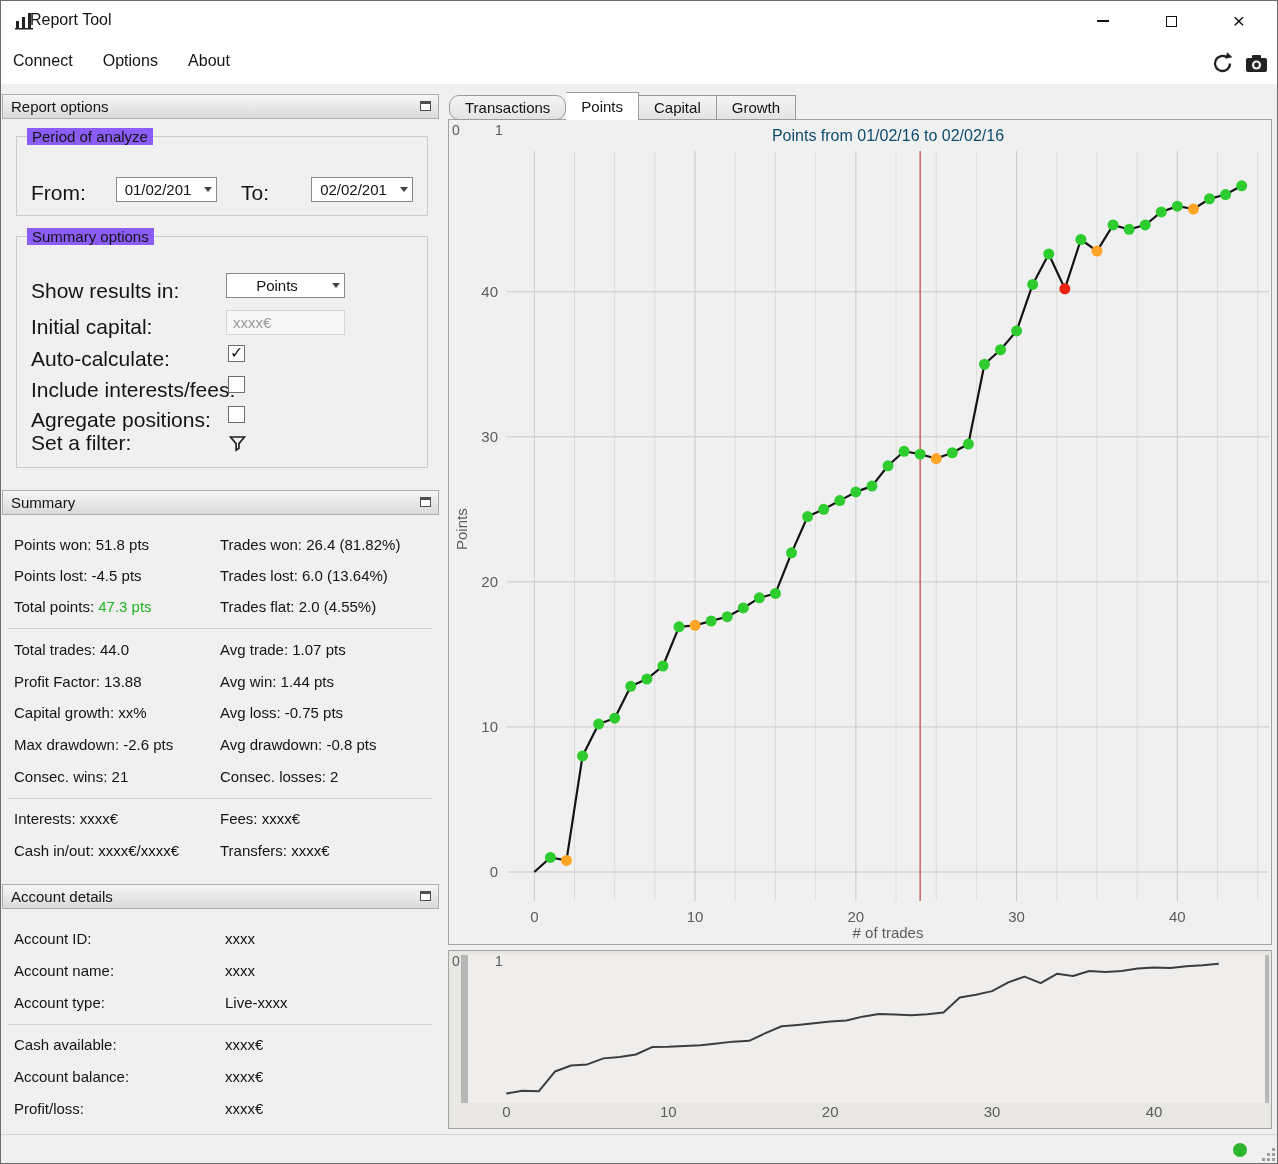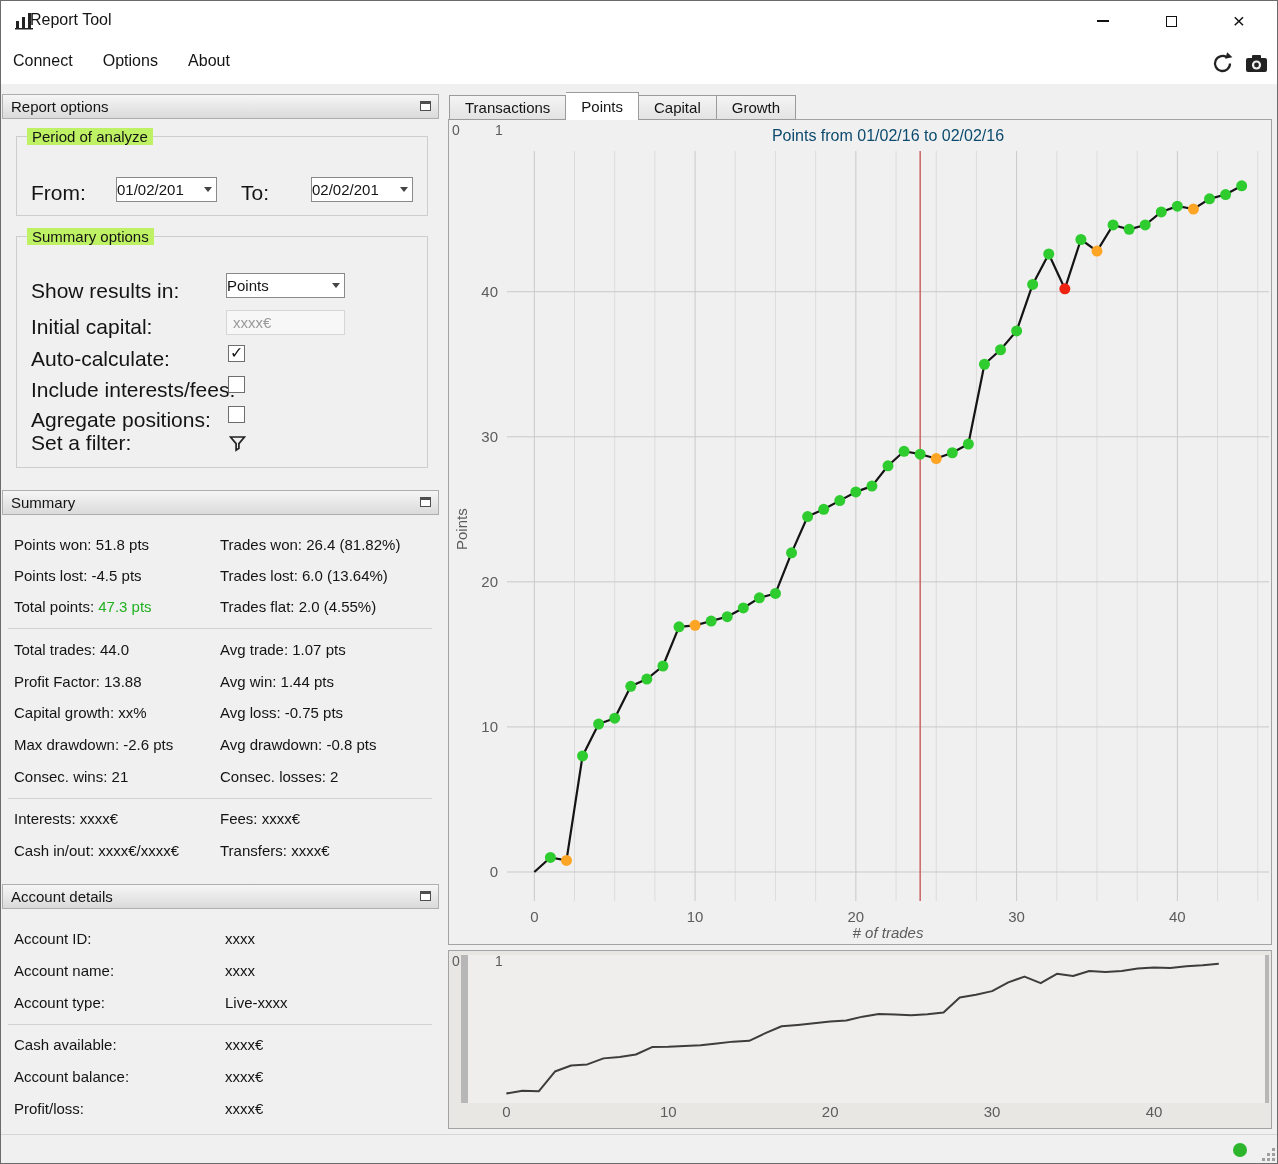--- a/index.html
+++ b/index.html
@@ -23,26 +23,26 @@
   .menu-icons { position:absolute; right:10px; top:9px; display:flex; gap:10px; align-items:center; }
   .menu-icons svg { display:block; }
 
   
   .panel-header { position:absolute; left:2px; width:437px; height:25px;
       background:linear-gradient(#f6f6f6,#dadada); border:1px solid #aeaeae;
       line-height:23px; padding-left:8px; font-size:15px; }
   .float-btn { position:absolute; right:7px; top:6px; width:11px; height:10px;
       border:1px solid #4e4e4e; border-top:3px solid #4e4e4e; background:#fff; }
   .groupbox { position:absolute; border:1px solid #cdcdcd; }
-  .groupbox .legend { position:absolute; top:-9px; left:10px; background:#bef264; padding:0 5px; font-size:15px; }
+  .groupbox .legend { position:absolute; top:-9px; left:10px; background:#8b5cf6; padding:0 5px; font-size:15px; }
   .fieldlabel { position:absolute; font-size:21px; white-space:nowrap; }
 
   .combo { position:absolute; background:#fff; border:1px solid #8a8a8a; height:25px;
       display:flex; align-items:center; overflow:hidden; font-size:15px; }
-  .combo .val { white-space:nowrap; flex:1; }
+  .combo .val { white-space:nowrap; flex:1;text-align:center; }
   .combo .chev-zone { width:17px; height:100%; display:flex; align-items:center; justify-content:center; flex:none; }
   .chev { width:0; height:0; border-left:4px solid transparent; border-right:4px solid transparent; border-top:5px solid #444; }
 
   .capital-input { position:absolute; height:25px; width:119px; border:1px solid #d6d6d6;
       background:#f7f7f7; color:#9a9a9a; padding-left:6px; font-family:"Liberation Sans",sans-serif; font-size:15px; }
   .capital-input::placeholder { color:#9a9a9a; }
 
   .checkbox { position:absolute; width:17px; height:17px; background:#fff; border:1px solid #6e6e6e; }
   .checkbox.checked::after { content:"✓"; position:absolute; left:1px; top:-3px; font-size:16px; color:#111; }
 
@@ -50,30 +50,30 @@
   .sumrow .r { position:absolute; left:206px; }
   .green-val { color:#22b122; }
   .hdiv { position:absolute; left:8px; width:424px; height:1px; background:#d2d2d2; }
   .acctrow { position:absolute; left:14px; width:424px; white-space:nowrap; }
   .acctrow .v { position:absolute; left:211px; }
 
   
   #tabbar { position:absolute; left:449px; top:92px; height:28px; display:flex; align-items:flex-end; z-index:5; }
   .tab { height:25px; line-height:24px; padding:0 15px; font-size:15px;
       background:linear-gradient(#f4f4f4,#e3e3e3); border:1px solid #9b9b9b; border-left:none; }
-  .tab:first-child { border-left:1px solid #9b9b9b; }
+  .tab:first-child { border-left:1px solid #9b9b9b;border-radius:10px; }
   .tab.active { height:28px; line-height:27px; background:#fff; border-bottom:none; position:relative; z-index:6; }
 
   
   #chart-main { position:absolute; left:448px; top:119px; width:824px; height:826px;
       border:1px solid #a3a3a3; background:#f0f0f0; }
   #chart-title { position:absolute; left:58px; top:7px; width:762px; text-align:center;
       font-size:16px; color:#0c4a6e; }
   #xaxis-label { position:absolute; left:58px; top:804px; width:762px; text-align:center;
-      font-size:15px; color:#5c5c5c;font-style:italic; }
+      font-size:15px; color:#5c5c5c; }
   #yaxis-label { position:absolute; left:4px; top:430px; transform:rotate(-90deg); transform-origin:0 0;
       font-size:15px; color:#5c5c5c; }
   .orphan0 { position:absolute; left:3px; top:2px; font-size:14px; color:#5c5c5c; }
   .orphan1 { position:absolute; left:46px; top:2px; font-size:14px; color:#5c5c5c; }
   #chart-mini { position:absolute; left:448px; top:950px; width:824px; height:179px;
       border:1px solid #a3a3a3; background:#e9e7e4; }
   svg text { font-family:"Liberation Sans",sans-serif; font-size:15px; fill:#5c5c5c; }
   svg { display:block; }
 
   

